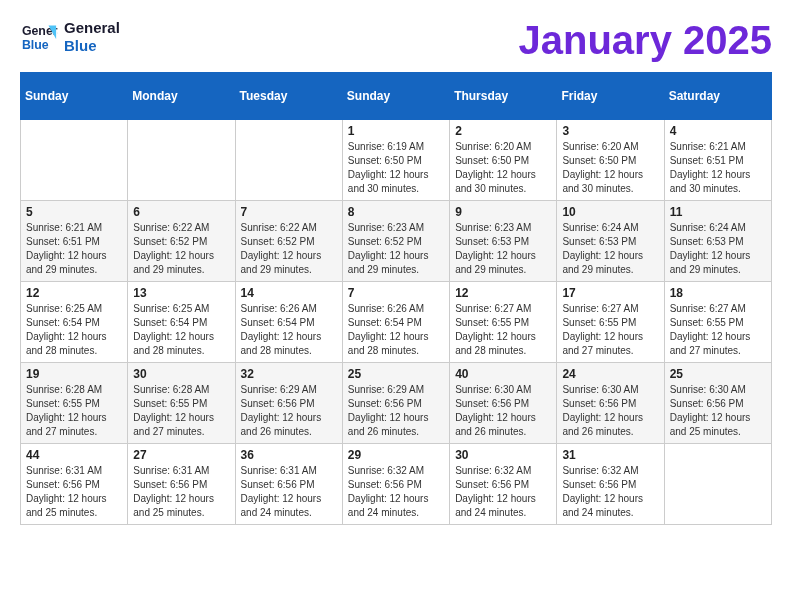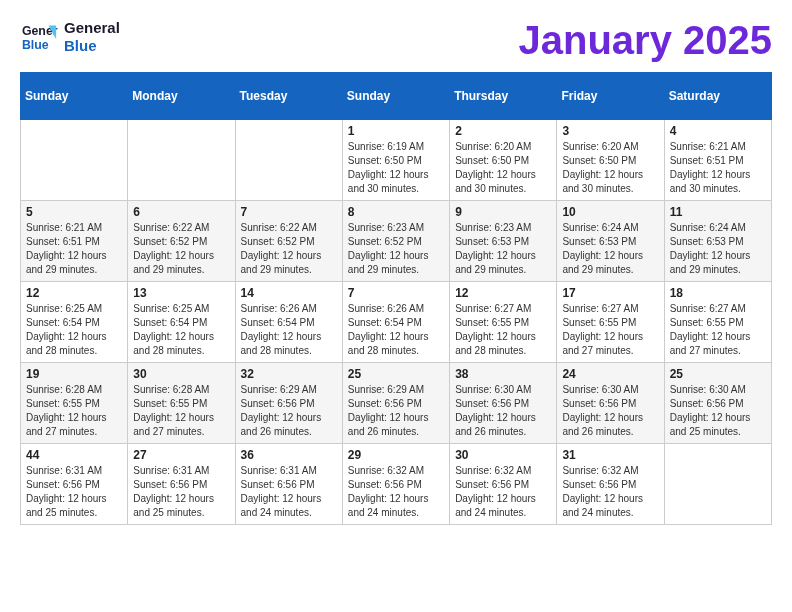--- a/index.html
+++ b/index.html
@@ -277,21 +277,21 @@
 and 26 minutes.</div>
           </td>
           <td>
             <span class="day-num">25</span>
             <div class="day-info" style="white-space: pre-line;">Sunrise: 6:29 AM
 Sunset: 6:56 PM
 Daylight: 12 hours
 and 26 minutes.</div>
           </td>
           <td>
-            <span class="day-num">38</span>
+            <span class="day-num">40</span>
             <div class="day-info" style="white-space: pre-line;">Sunrise: 6:30 AM
 Sunset: 6:56 PM
 Daylight: 12 hours
 and 26 minutes.</div>
           </td>
           <td>
             <span class="day-num">24</span>
             <div class="day-info" style="white-space: pre-line;">Sunrise: 6:30 AM
 Sunset: 6:56 PM
 Daylight: 12 hours

